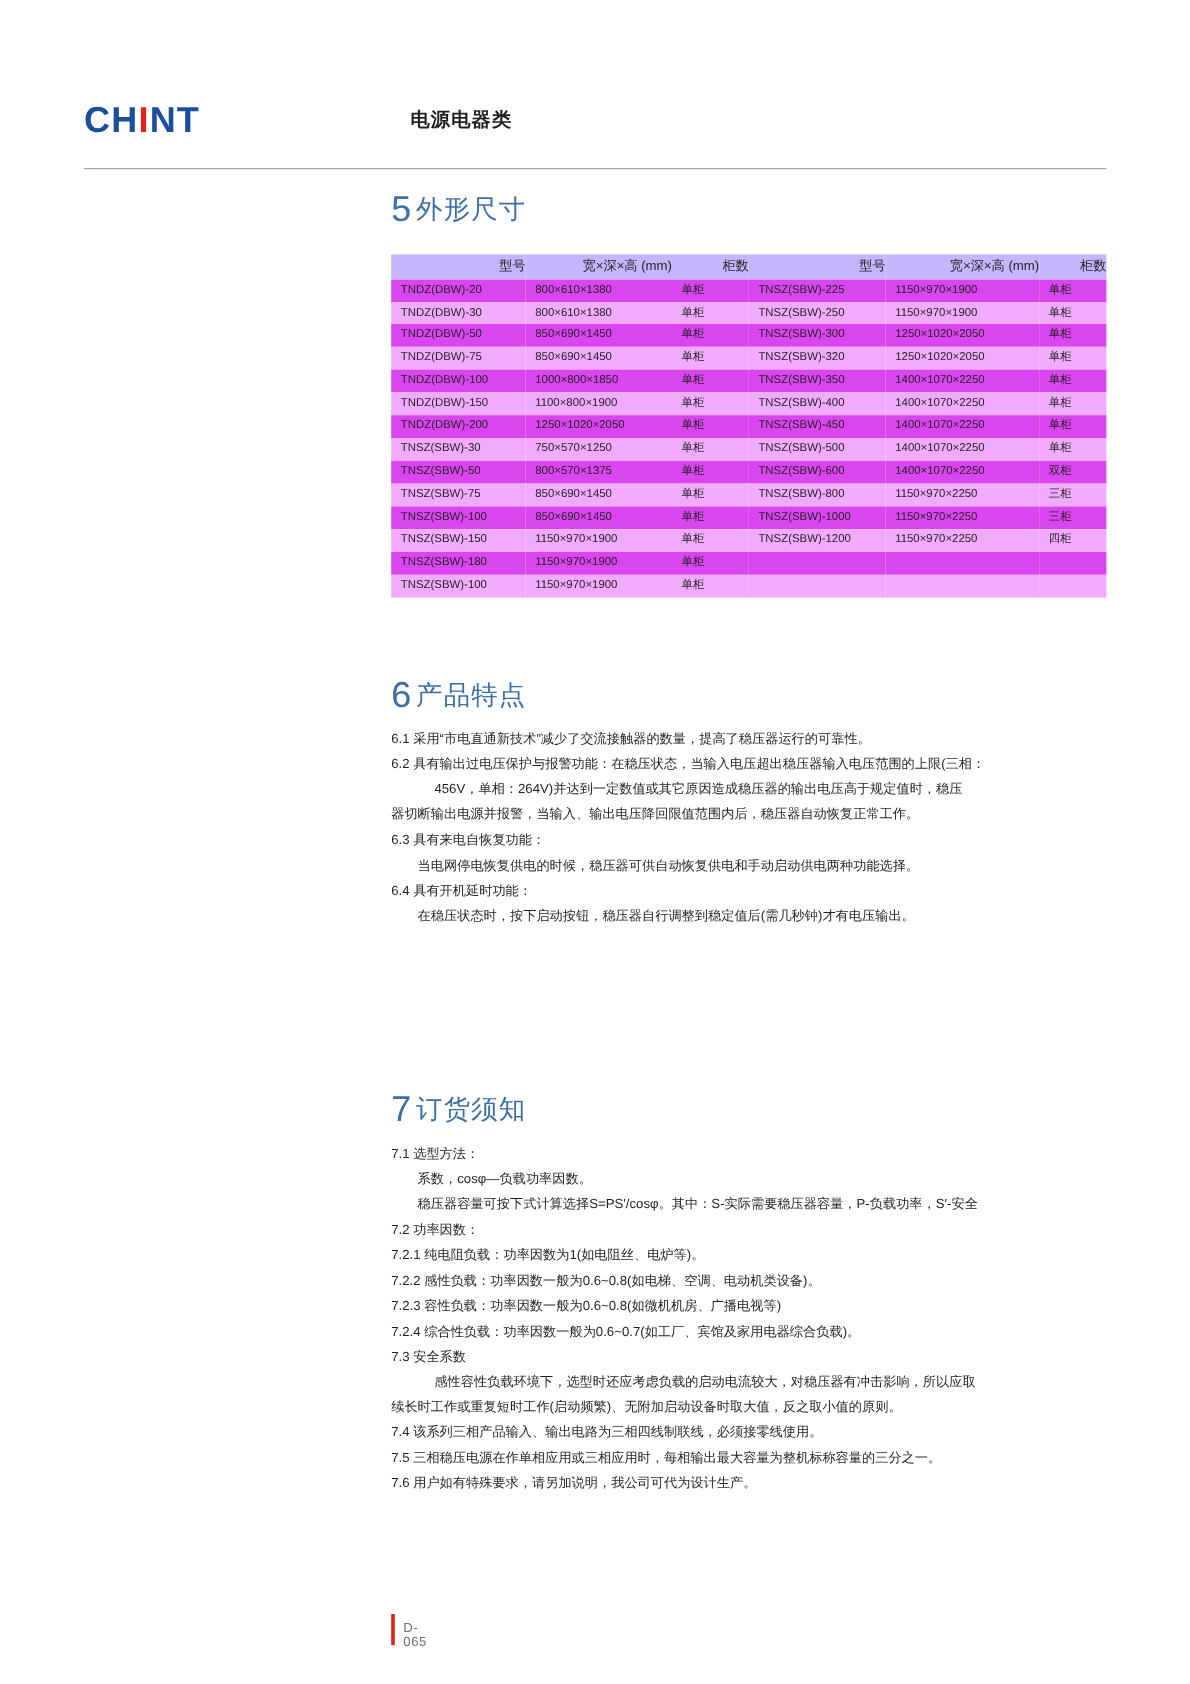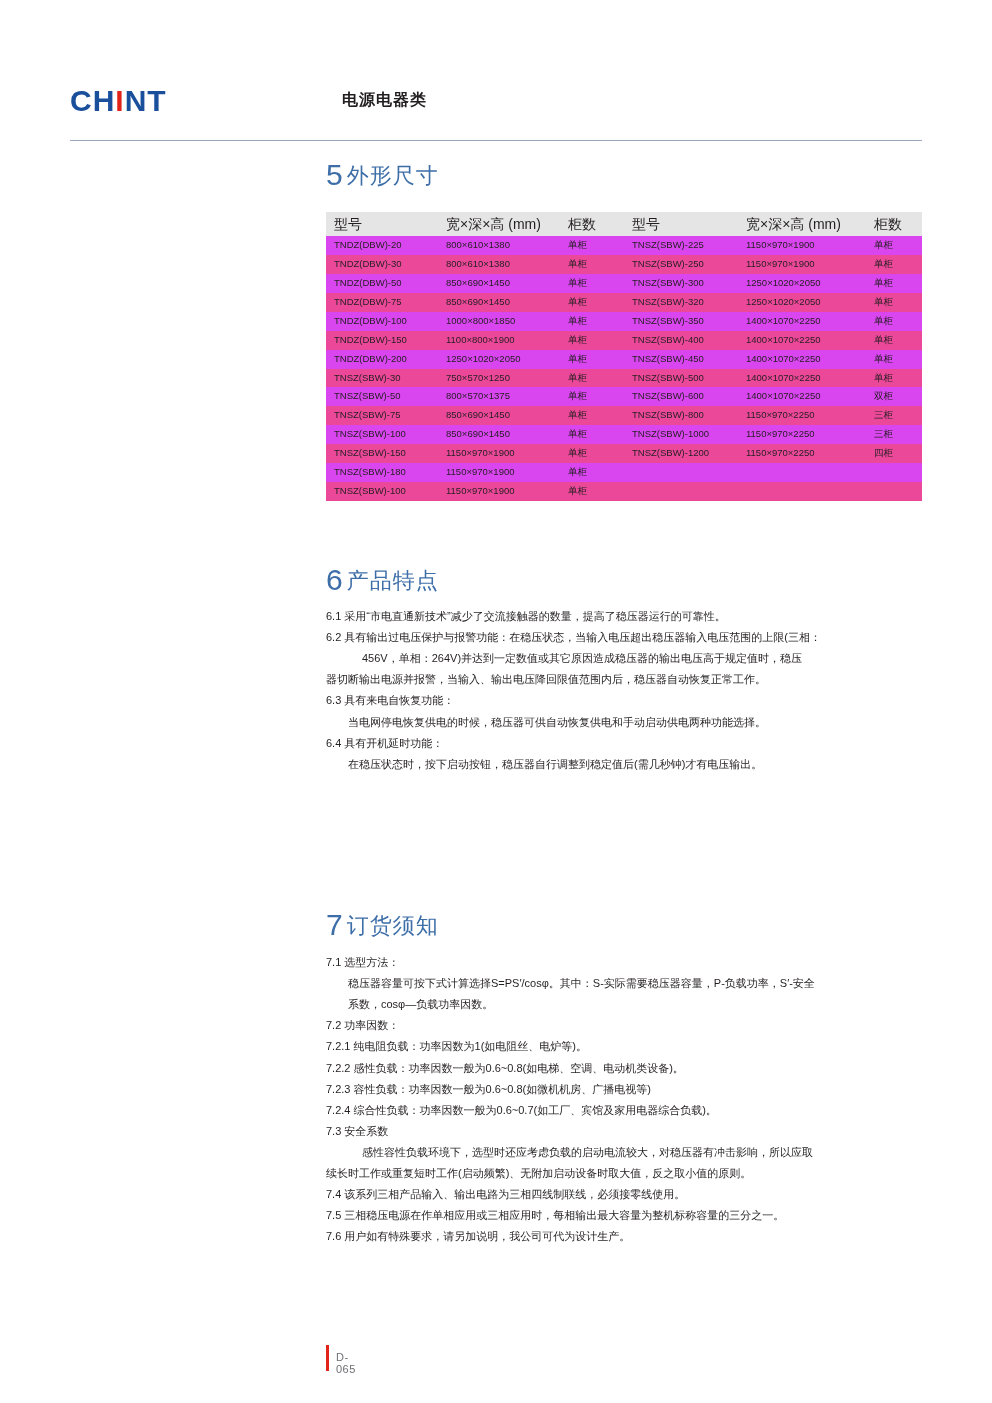--- a/index.html
+++ b/index.html
@@ -88,27 +88,28 @@
   table.dim td, table.dim th {
     padding: 4px 0 4px 8px;
     text-align: left;
     font-weight: normal;
     font-size: 9.5px;
     color: #231f20;
     line-height: 1.15;
     white-space: nowrap;
   }
   table.dim thead th {
-    background: #e5e5e5;
-    font-size: 14px;
+    background: #c4b5fd;
+    font-size: 11px;
     color: #231f20;
     height: 20px;
+    text-align: right;
   }
   table.dim tbody tr.odd td { background: #d946ef; }
-  table.dim tbody tr.even td { background: #ec4899; }
+  table.dim tbody tr.even td { background: #f0abfc; }
   col.c1 { width: 112px; }
   col.c2 { width: 122px; }
   col.c3 { width: 64px; }
   col.c4 { width: 114px; }
   col.c5 { width: 128px; }
   col.c6 { width: 56px; }
 
   
   .body-text {
     position: absolute;
@@ -312,22 +313,22 @@
   <p>6.4 具有开机延时功能：</p>
   <p class="indent1">在稳压状态时，按下启动按钮，稳压器自行调整到稳定值后(需几秒钟)才有电压输出。</p>
 </div>
 
 <div class="sec-head" id="sec7">
   <span class="num">7</span><span class="txt">订货须知</span>
 </div>
 
 <div class="body-text" id="body7">
   <p>7.1 选型方法：</p>
+  <p class="indent1">系数，cosφ—负载功率因数。</p>
   <p class="indent1">稳压器容量可按下式计算选择S=PS′/cosφ。其中：S-实际需要稳压器容量，P-负载功率，S′-安全</p>
-  <p class="indent1">系数，cosφ—负载功率因数。</p>
   <p>7.2 功率因数：</p>
   <p>7.2.1 纯电阻负载：功率因数为1(如电阻丝、电炉等)。</p>
   <p>7.2.2 感性负载：功率因数一般为0.6~0.8(如电梯、空调、电动机类设备)。</p>
   <p>7.2.3 容性负载：功率因数一般为0.6~0.8(如微机机房、广播电视等)</p>
   <p>7.2.4 综合性负载：功率因数一般为0.6~0.7(如工厂、宾馆及家用电器综合负载)。</p>
   <p>7.3 安全系数</p>
   <p class="indent2">感性容性负载环境下，选型时还应考虑负载的启动电流较大，对稳压器有冲击影响，所以应取</p>
   <p>续长时工作或重复短时工作(启动频繁)、无附加启动设备时取大值，反之取小值的原则。</p>
   <p>7.4 该系列三相产品输入、输出电路为三相四线制联线，必须接零线使用。</p>
   <p>7.5 三相稳压电源在作单相应用或三相应用时，每相输出最大容量为整机标称容量的三分之一。</p>

